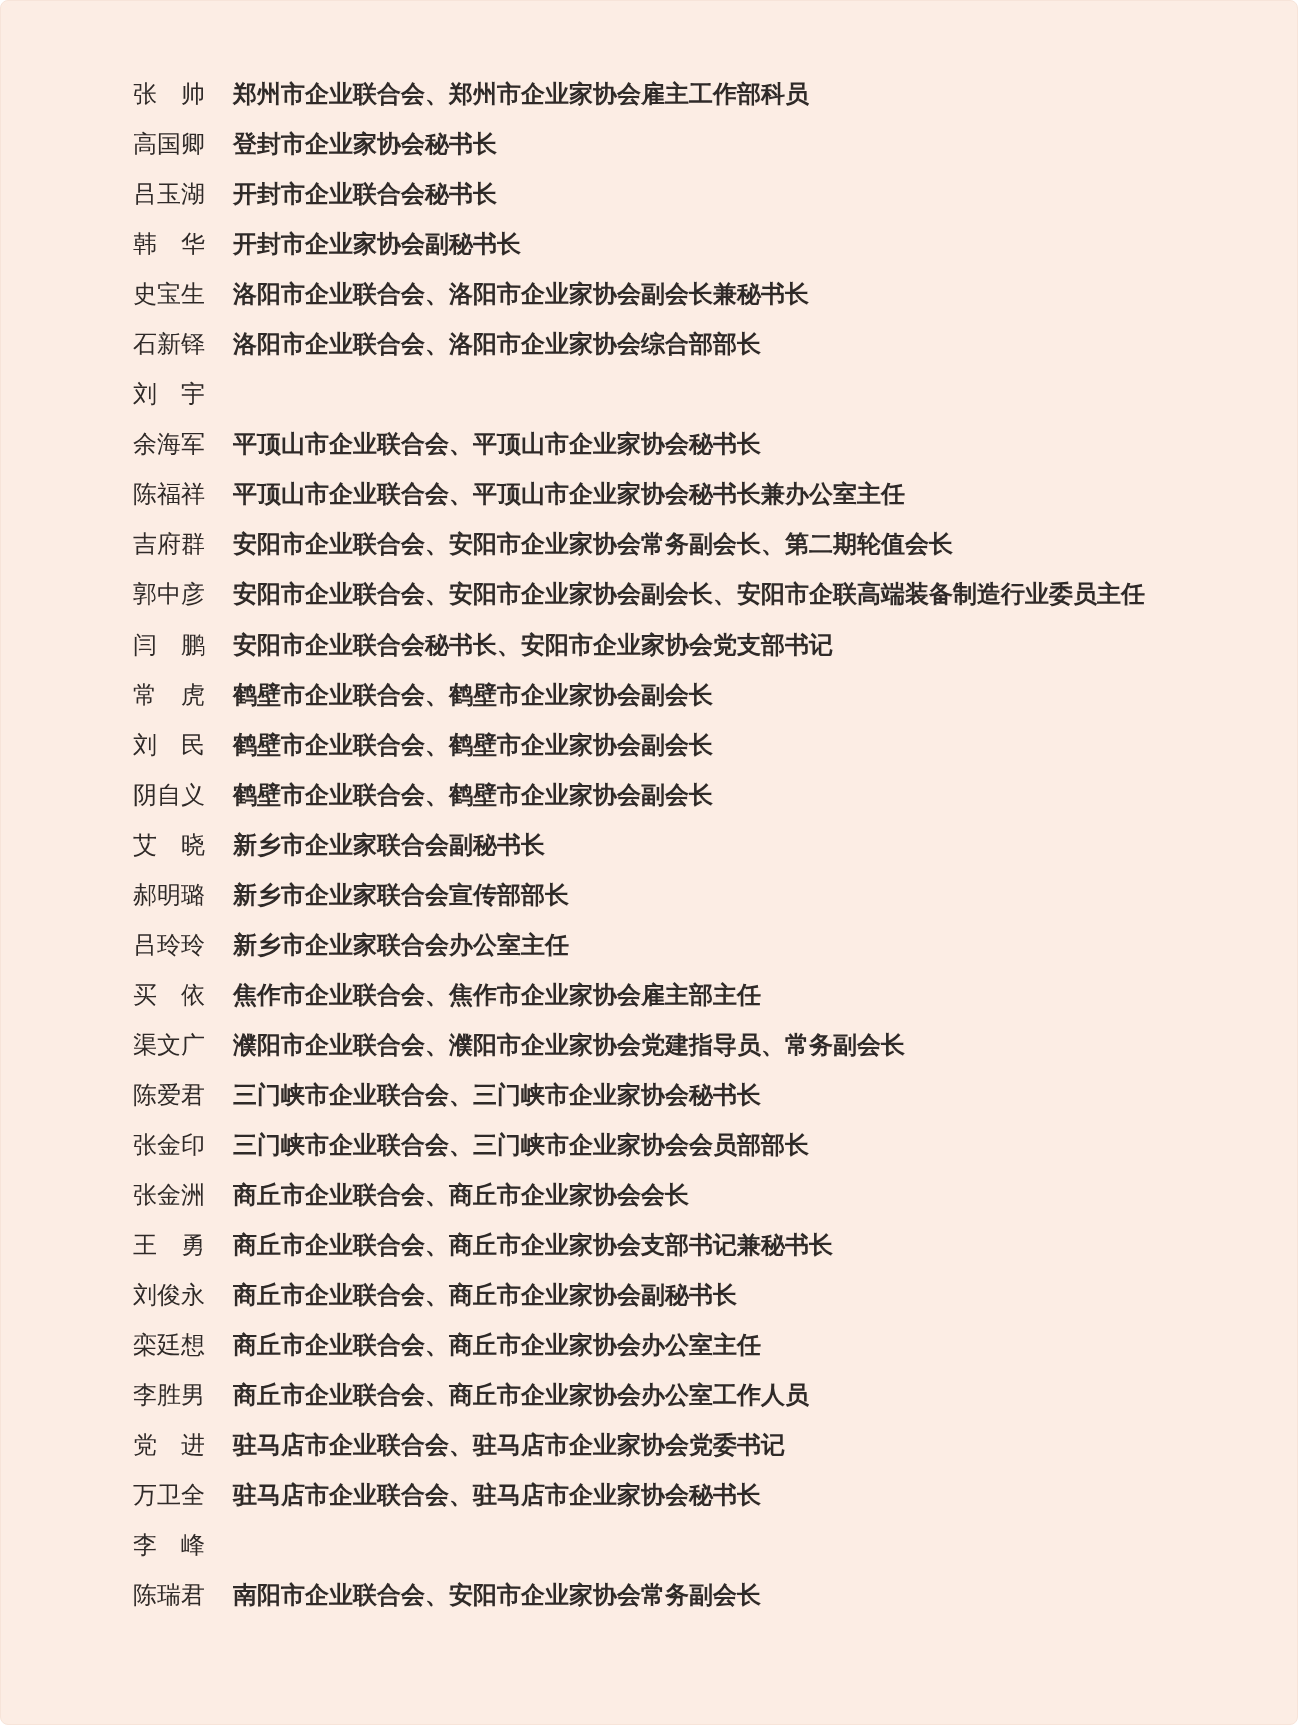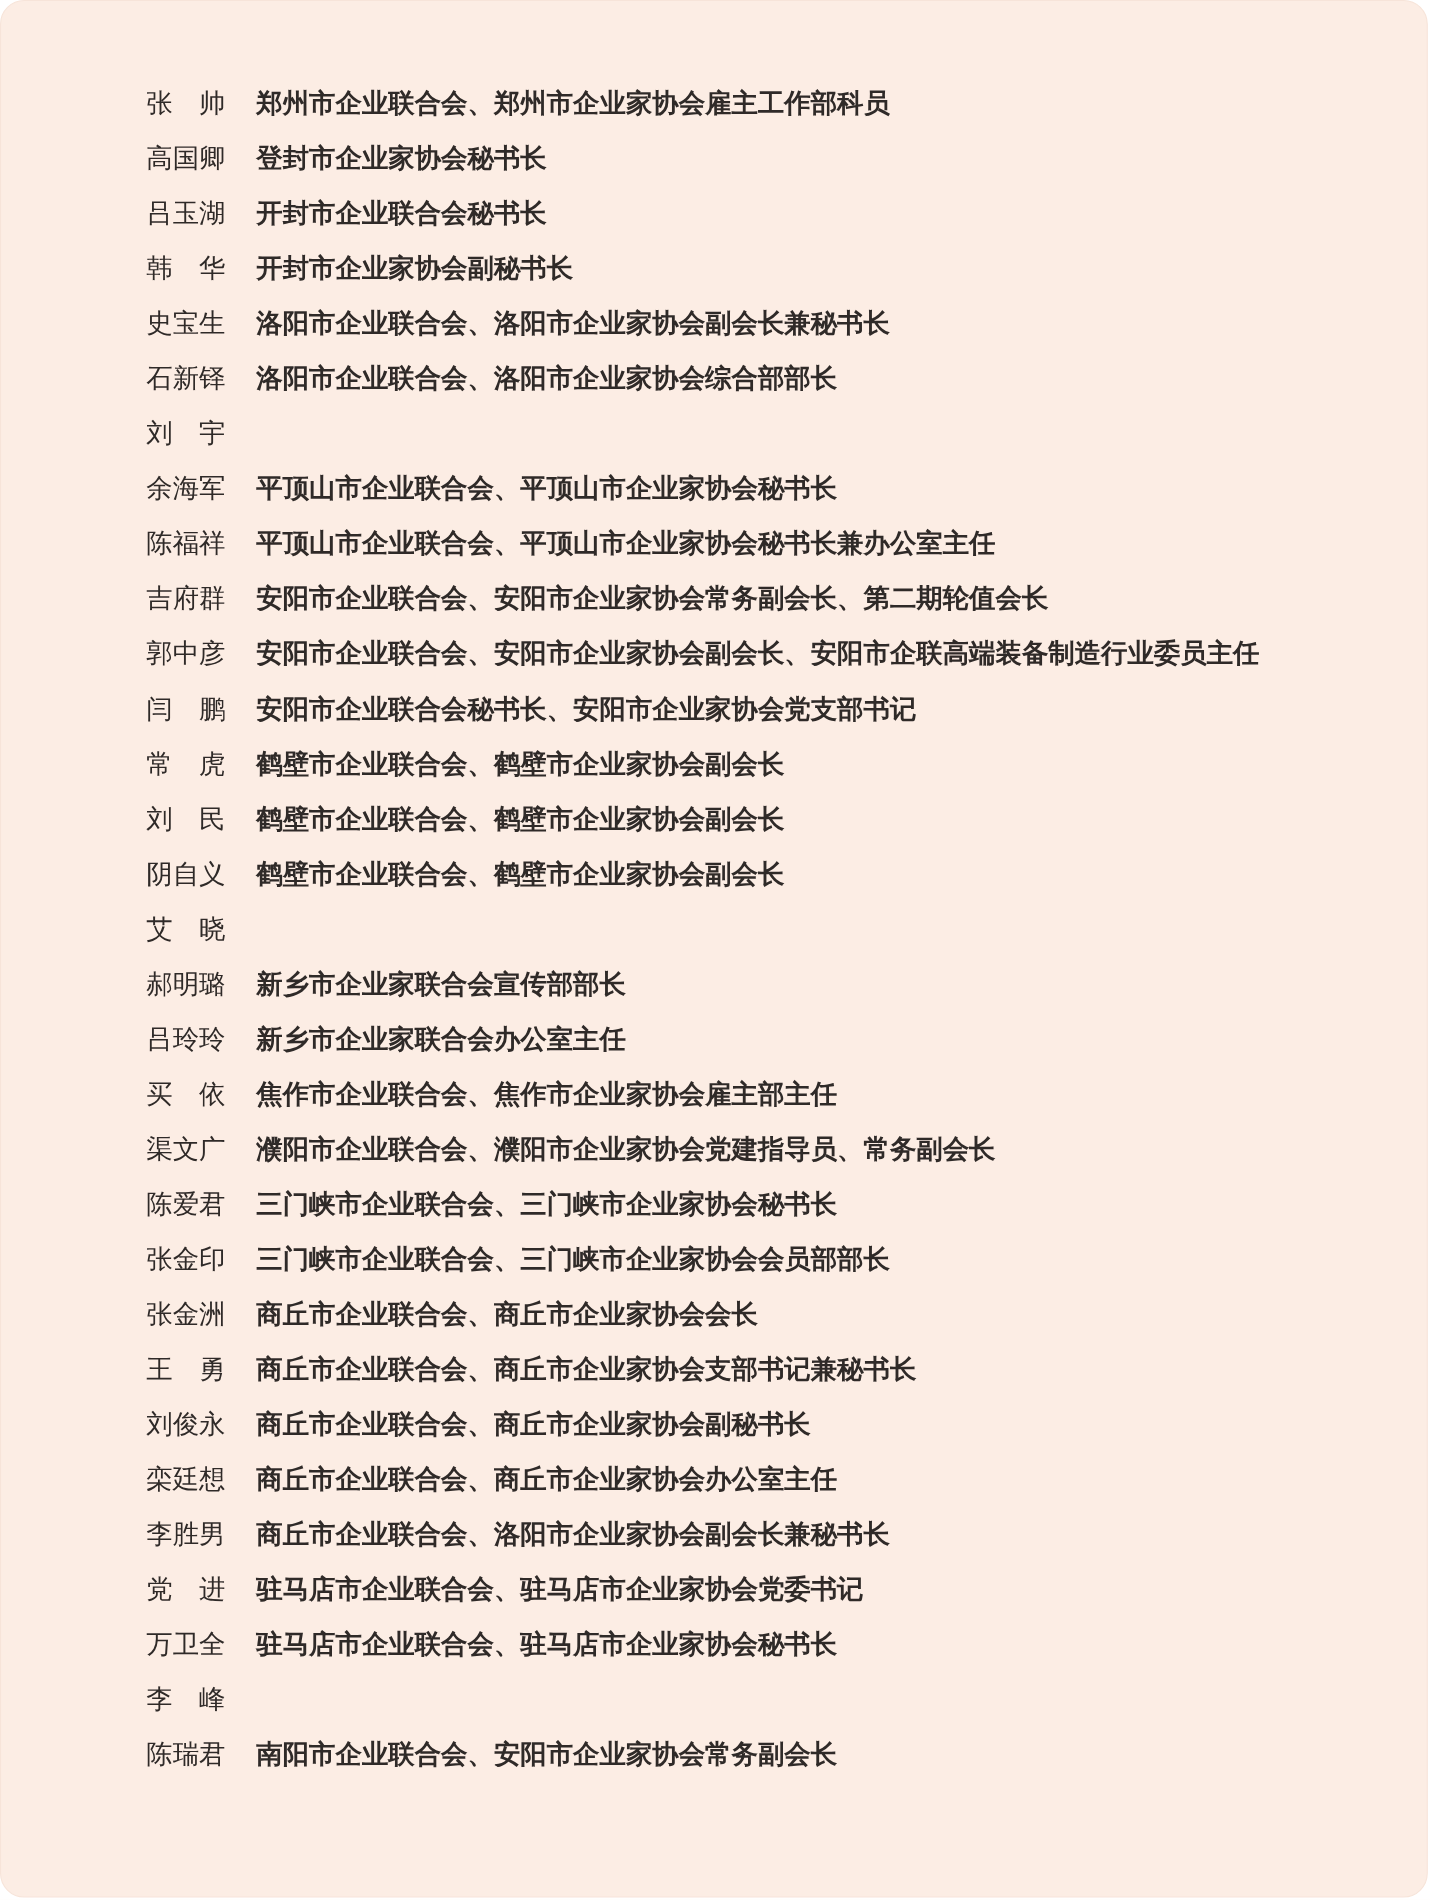--- a/index.html
+++ b/index.html
@@ -13,21 +13,21 @@
       overflow: hidden;
     }
     .page {
       position: absolute;
       left: 0;
       top: 0;
       width: 1298px;
       height: 1725px;
       background: #fcede4;
       border: 1px solid #f7e4d9;
-      border-radius: 22px;
+      border-radius: 8px;
       box-sizing: border-box;
     }
     .list {
       position: absolute;
       left: 132px;
       top: 68px;
       margin: 0;
       padding: 0;
       list-style: none;
     }
@@ -109,20 +109,21 @@
     <li class="row">
         <span class="name">刘　民</span>
         <span class="desc">鹤壁市企业联合会、鹤壁市企业家协会副会长</span>
       </li>
     <li class="row">
         <span class="name">阴自义</span>
         <span class="desc">鹤壁市企业联合会、鹤壁市企业家协会副会长</span>
       </li>
     <li class="row">
         <span class="name">艾　晓</span>
+        <span class="desc">新乡市企业家联合会副秘书长</span>
       </li>
     <li class="row">
         <span class="name">郝明璐</span>
         <span class="desc">新乡市企业家联合会宣传部部长</span>
       </li>
     <li class="row">
         <span class="name">吕玲玲</span>
         <span class="desc">新乡市企业家联合会办公室主任</span>
       </li>
     <li class="row">
@@ -152,21 +153,21 @@
     <li class="row">
         <span class="name">刘俊永</span>
         <span class="desc">商丘市企业联合会、商丘市企业家协会副秘书长</span>
       </li>
     <li class="row">
         <span class="name">栾廷想</span>
         <span class="desc">商丘市企业联合会、商丘市企业家协会办公室主任</span>
       </li>
     <li class="row">
         <span class="name">李胜男</span>
-        <span class="desc">商丘市企业联合会、洛阳市企业家协会副会长兼秘书长</span>
+        <span class="desc">商丘市企业联合会、商丘市企业家协会办公室工作人员</span>
       </li>
     <li class="row">
         <span class="name">党　进</span>
         <span class="desc">驻马店市企业联合会、驻马店市企业家协会党委书记</span>
       </li>
     <li class="row">
         <span class="name">万卫全</span>
         <span class="desc">驻马店市企业联合会、驻马店市企业家协会秘书长</span>
       </li>
     <li class="row">

